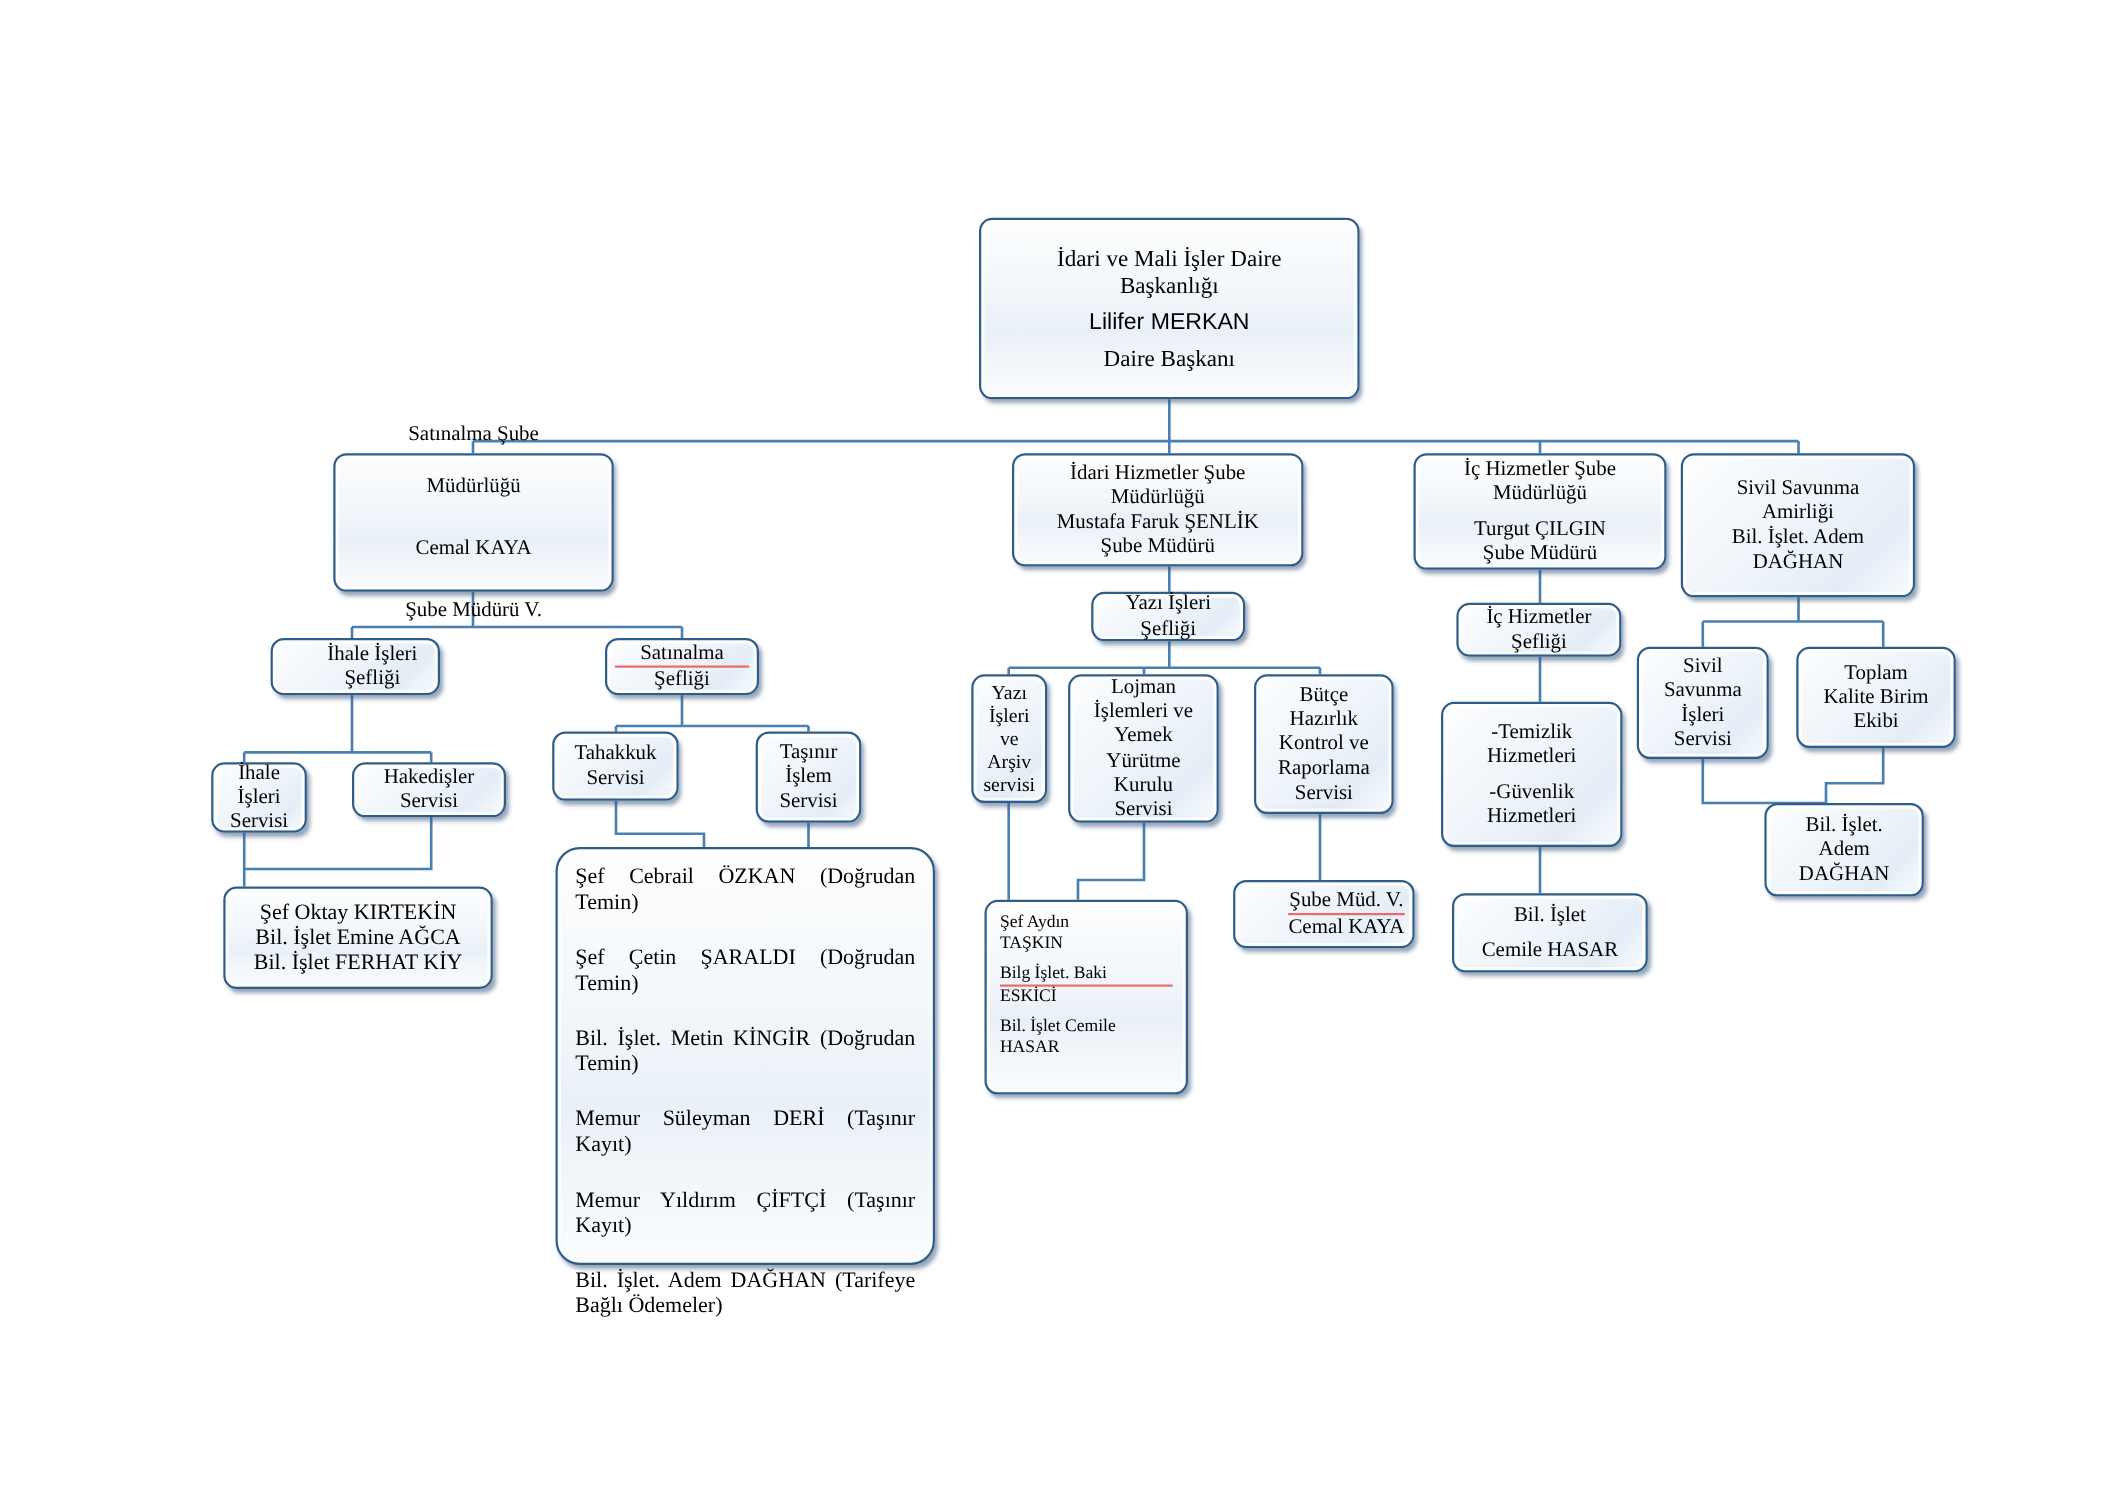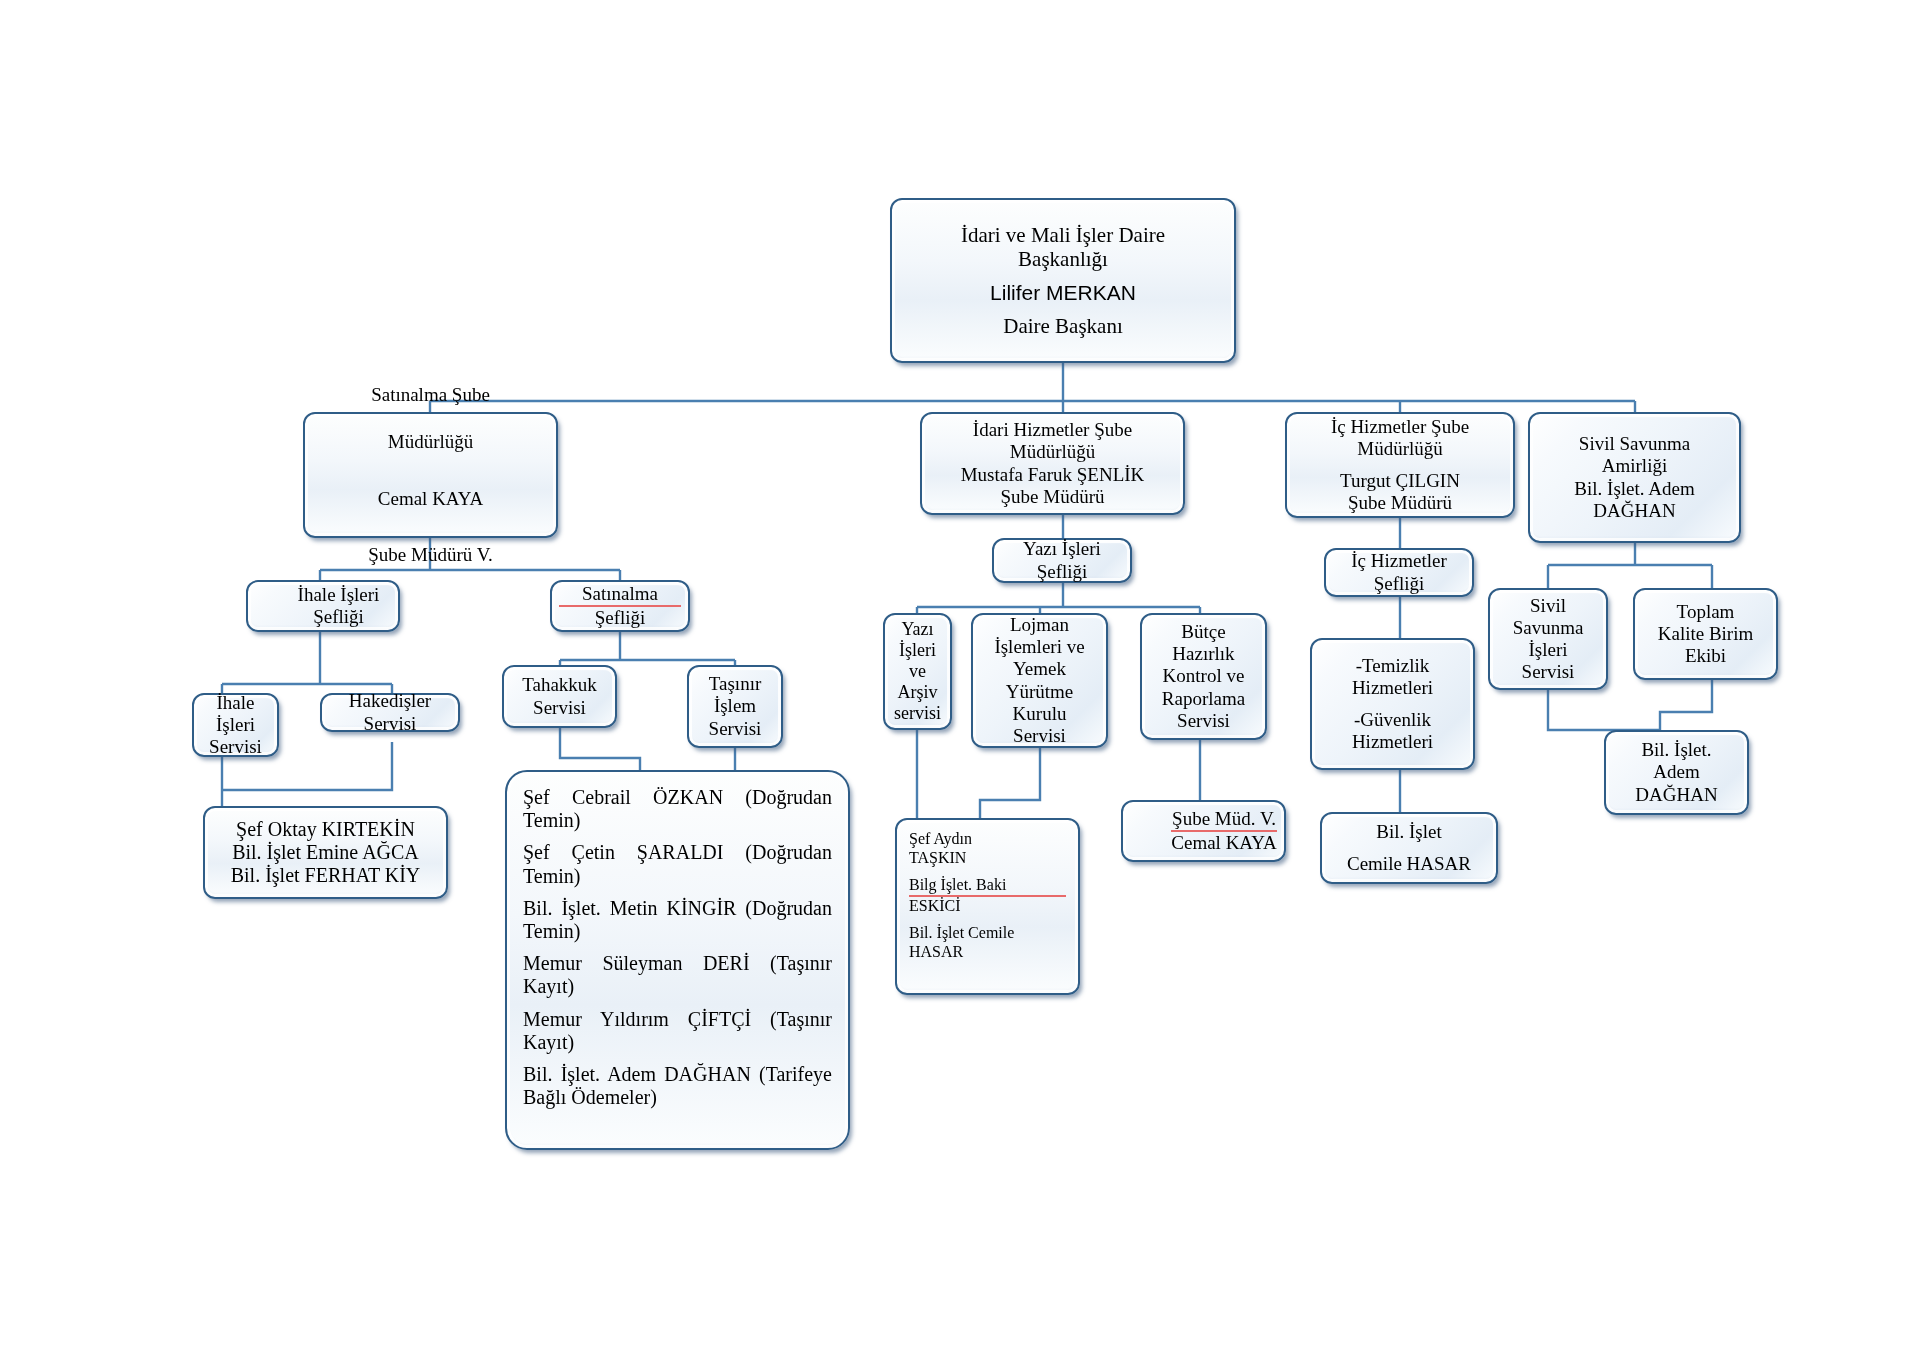--- a/index.html
+++ b/index.html
@@ -66,21 +66,21 @@
       linear-gradient(135deg, #ffffff 0%, #f7fafd 18%, #eef4fa 50%, #e4edf6 78%, #f9fcfe 100%);
   }
 
   
   .just {
     text-align: justify;
     text-align-last: left;
     display: block;
     width: 100%;
   }
-  .just + .just { margin-top: 9px; }
+  .just + .just { margin-top: 27px; }
 
   .leftalign { text-align: left; align-items: flex-start; }
 
   
   .spell {
     border-bottom: 2px solid #e86a6a;
     padding-bottom: 0px;
   }
 
   .sans { font-family: "Liberation Sans", "DejaVu Sans", sans-serif; }
@@ -197,21 +197,21 @@
     <span class="ln spell">Satınalma</span>
     <span class="ln">Şefliği</span>
   </div>
 
   <div class="node bevel" style="left:168px; top:693px; width:87px; height:64px;margin-left:24px;">
     <span class="ln">İhale</span>
     <span class="ln">İşleri</span>
     <span class="ln">Servisi</span>
   </div>
 
-  <div class="node bevel" style="left:320px; top:693px; width:140px; height:39px;justify-content:center;">
+  <div class="node bevel" style="left:320px; top:693px; width:140px; height:50px;justify-content:center;">
     <span class="ln">Hakedişler</span>
     <span class="ln">Servisi</span>
   </div>
 
   <div class="node" style="left:203px; top:806px; width:245px; height:93px; font-size:20px;">
     <span class="ln">Şef Oktay KIRTEKİN</span>
     <span class="ln">Bil. İşlet Emine AĞCA</span>
     <span class="ln">Bil. İşlet FERHAT KİY</span>
   </div>
 

